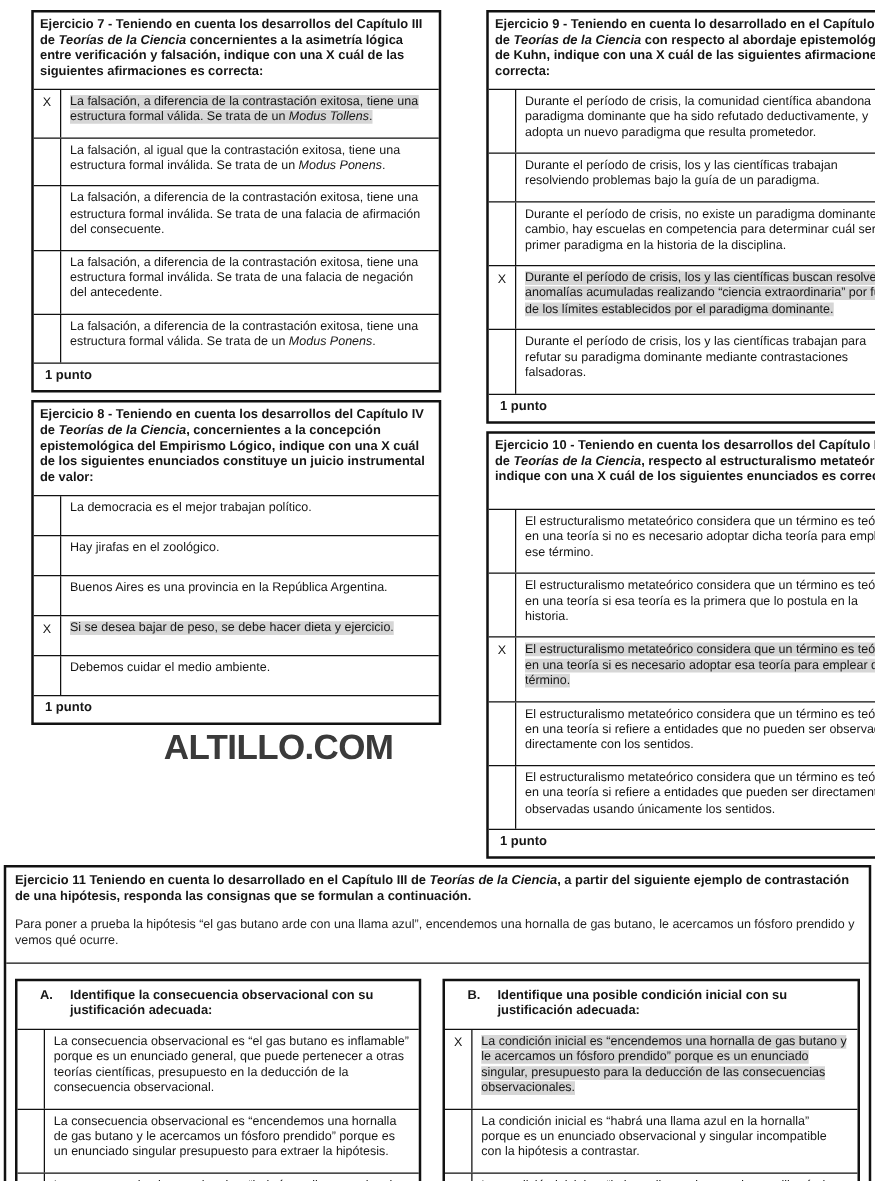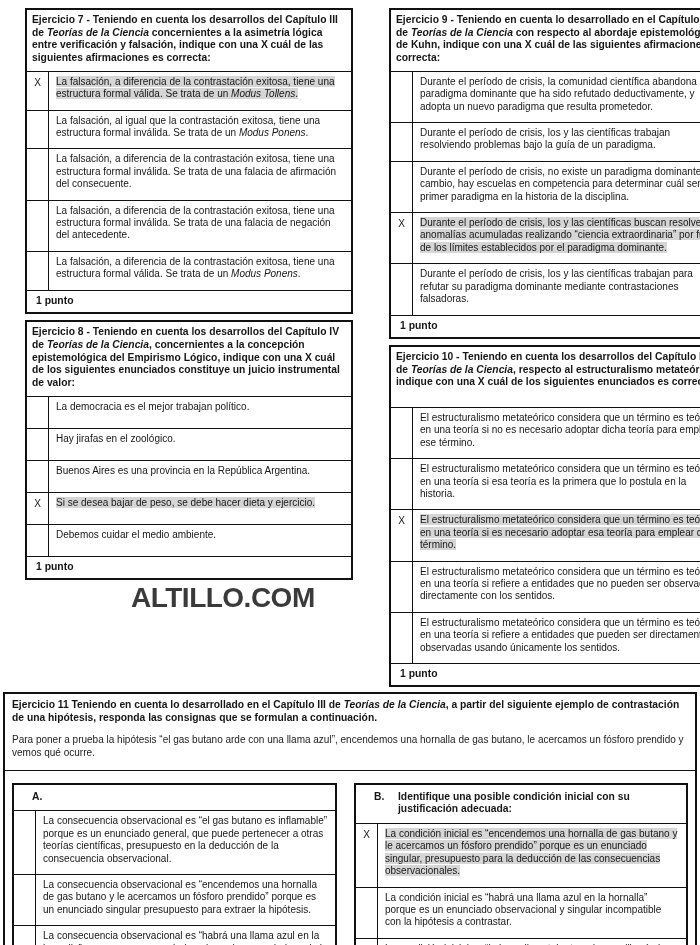--- a/index.html
+++ b/index.html
@@ -178,20 +178,21 @@
 
   <div class="ej11" data-name="exercise-11-box">
     <div class="ej11-head" data-name="exercise-11-header">
       <p class="t" data-name="exercise-11-title">Ejercicio 11 Teniendo en cuenta lo desarrollado en el Capítulo III de <i>Teorías de la Ciencia</i>, a partir del siguiente ejemplo de contrastación de una hipótesis, responda las consignas que se formulan a continuación.</p>
       <p class="s" data-name="exercise-11-scenario">Para poner a prueba la hipótesis “el gas butano arde con una llama azul”, encendemos una hornalla de gas butano, le acercamos un fósforo prendido y vemos qué ocurre.</p>
     </div>
     <div class="ej11-cols" data-name="exercise-11-parts">
       <section class="ex sub" data-name="exercise-11a-table">
           <div class="ex-h" data-name="exercise-title">
             <span class="letter" data-name="part-letter">A.</span>
+            <span class="ht" data-name="part-title-text">Identifique la consecuencia observacional con su justificación adecuada:</span>
           </div>
           <div class="ex-row" data-name="option-row">
             <div class="ex-x" data-name="answer-mark-cell"></div>
             <div class="ex-t" data-name="option-text"><span>La consecuencia observacional es “el gas butano es inflamable” porque es un enunciado general, que puede pertenecer a otras teorías científicas, presupuesto en la deducción de la consecuencia observacional.</span></div>
           </div>
           <div class="ex-row" data-name="option-row">
             <div class="ex-x" data-name="answer-mark-cell"></div>
             <div class="ex-t" data-name="option-text"><span>La consecuencia observacional es “encendemos una hornalla de gas butano y le acercamos un fósforo prendido” porque es un enunciado singular presupuesto para extraer la hipótesis.</span></div>
           </div>
           <div class="ex-row" data-name="option-row">

